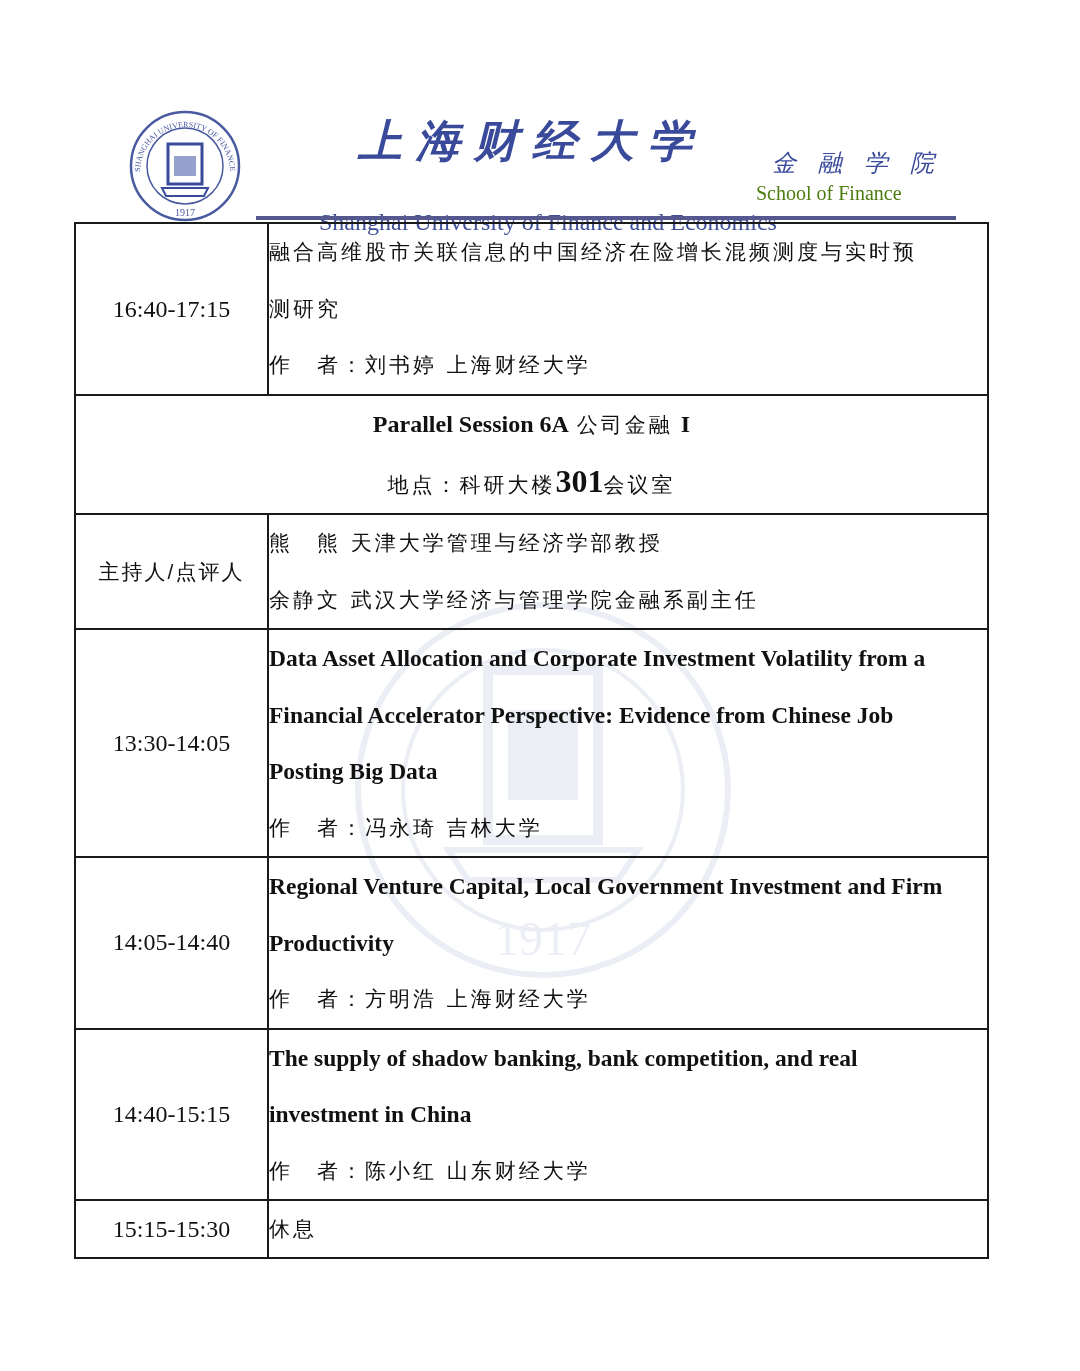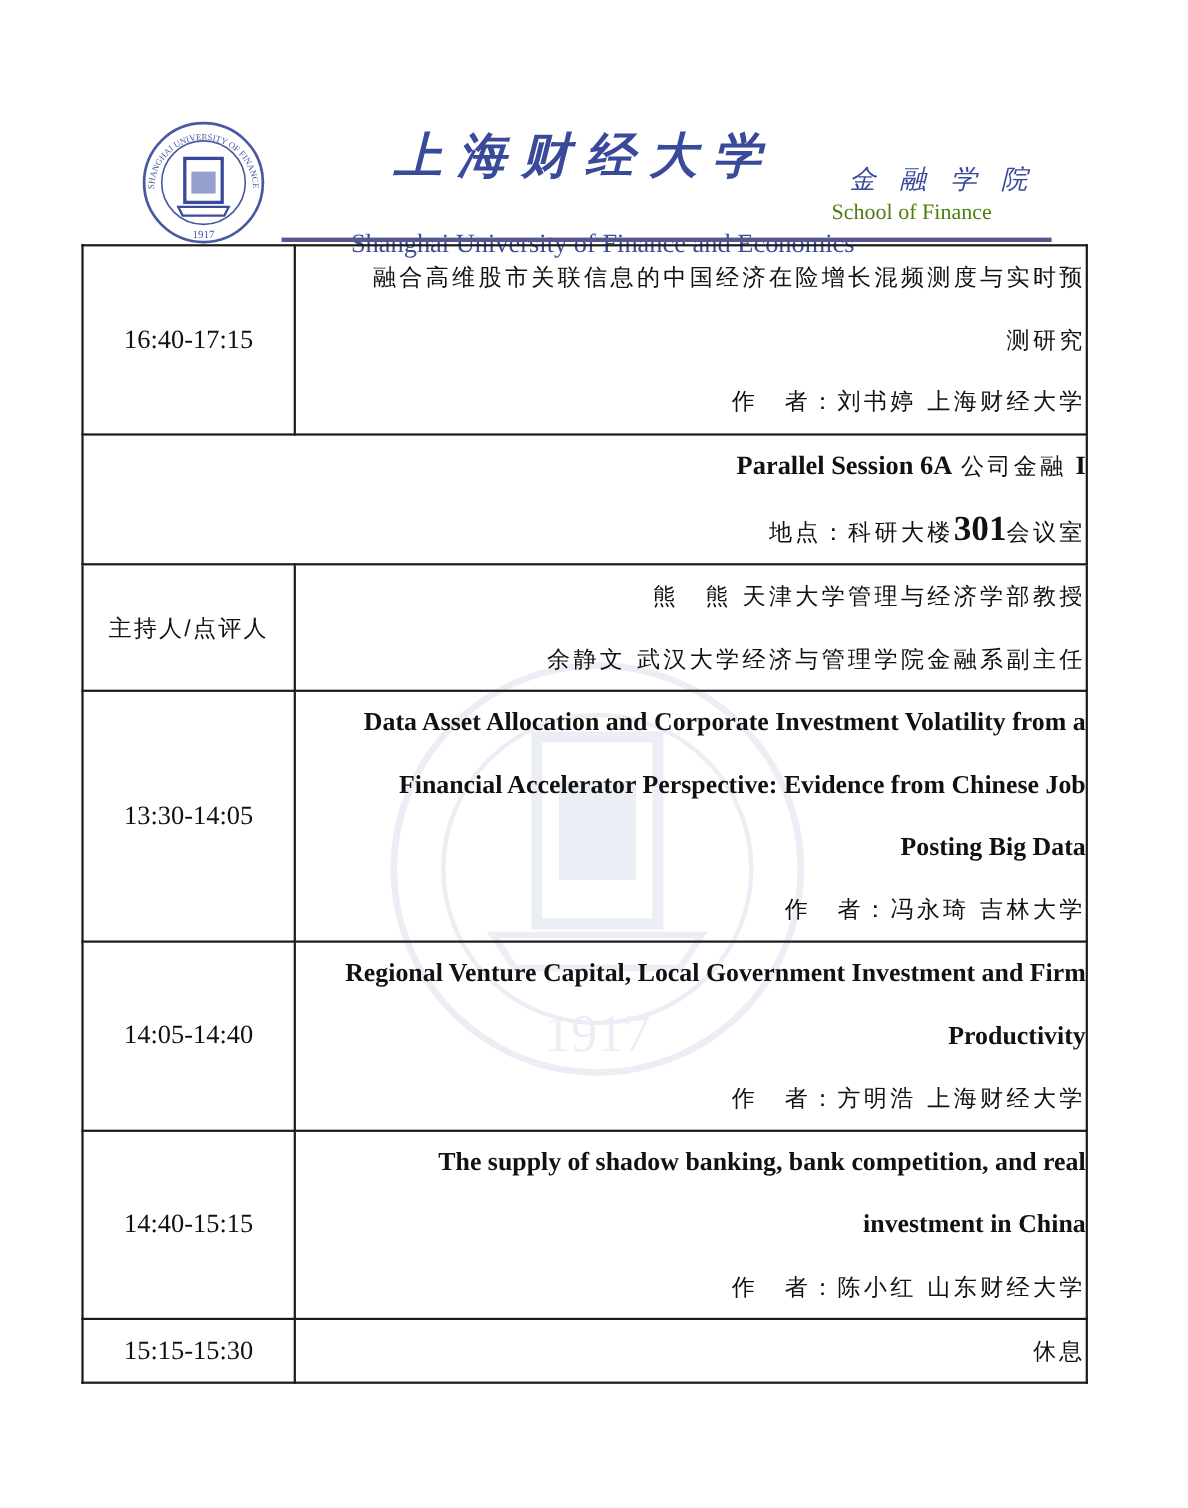--- a/index.html
+++ b/index.html
@@ -45,28 +45,28 @@
       border-collapse: collapse; z-index: 1; background: transparent;
       table-layout: fixed;
     }
     table.agenda td {
       border: 2px solid #1a1a1a; vertical-align: middle; padding: 0;
     }
     td.time {
       width: 191px; text-align: center; font-size: 24px;
       font-family: "Liberation Serif", serif;
     }
-    td.content { padding: 6px 10px 6px 10px; text-align: right; }
+    td.content { padding: 6px 10px 6px 10px; }
     .line {
       font-size: 22px; line-height: 56.5px; white-space: nowrap;
     }
     .line.cn { font-family: "DejaVu Sans", sans-serif; font-size: 21px; letter-spacing: 3px; }
     .line.en { font-family: "Liberation Serif", serif; font-size: 23.5px; font-weight: bold; }
     td.session {
-      text-align: right; padding: 4px 0; border-radius: 32px;
+      text-align: center; padding: 4px 0; border-radius: 32px;
     }
     .session-title {
       font-family: "Liberation Serif", serif; font-weight: bold; font-size: 24px;
       line-height: 56px;
     }
     .session-title .cn { font-family: "DejaVu Sans", sans-serif; font-weight: normal; font-size: 21px; letter-spacing: 3px; margin-left: 8px; }
     .session-title .num { margin-left: 8px; }
     .session-loc {
       font-family: "DejaVu Sans", sans-serif; font-size: 21px; letter-spacing: 3px;
       line-height: 56px;

